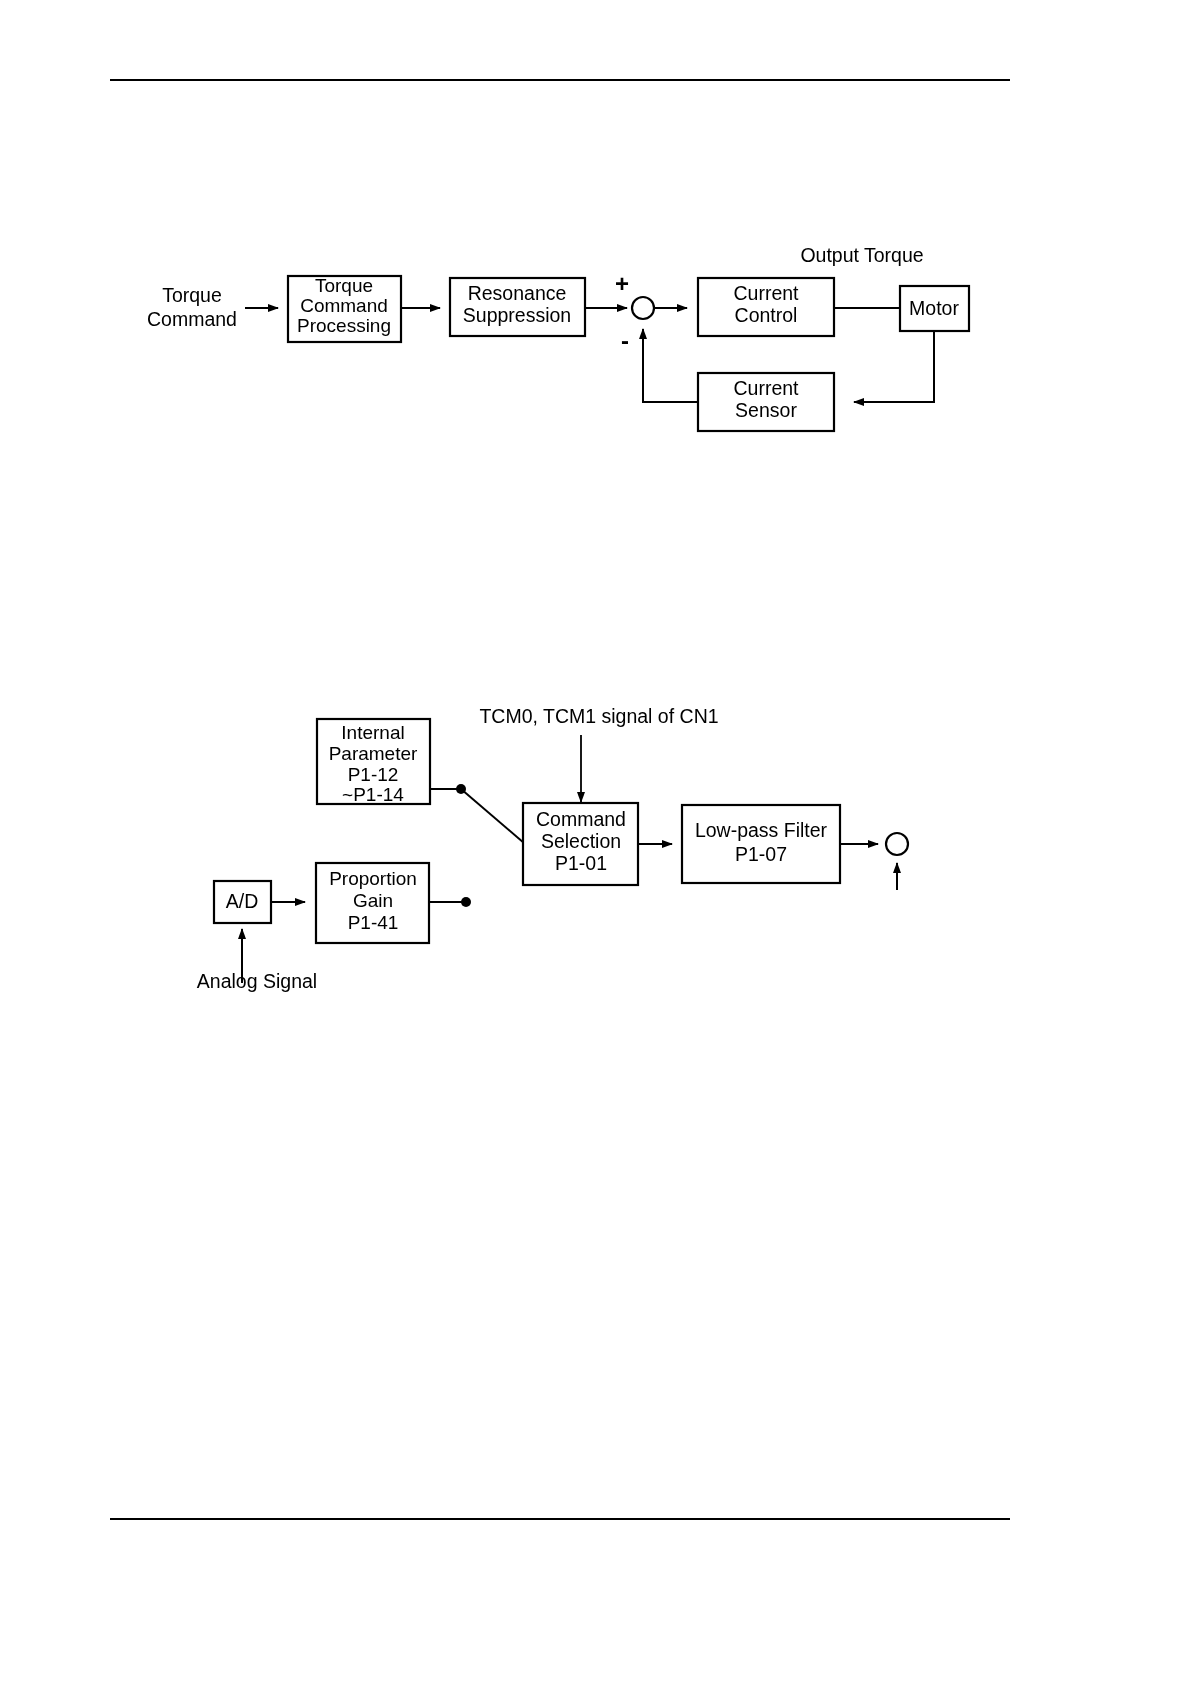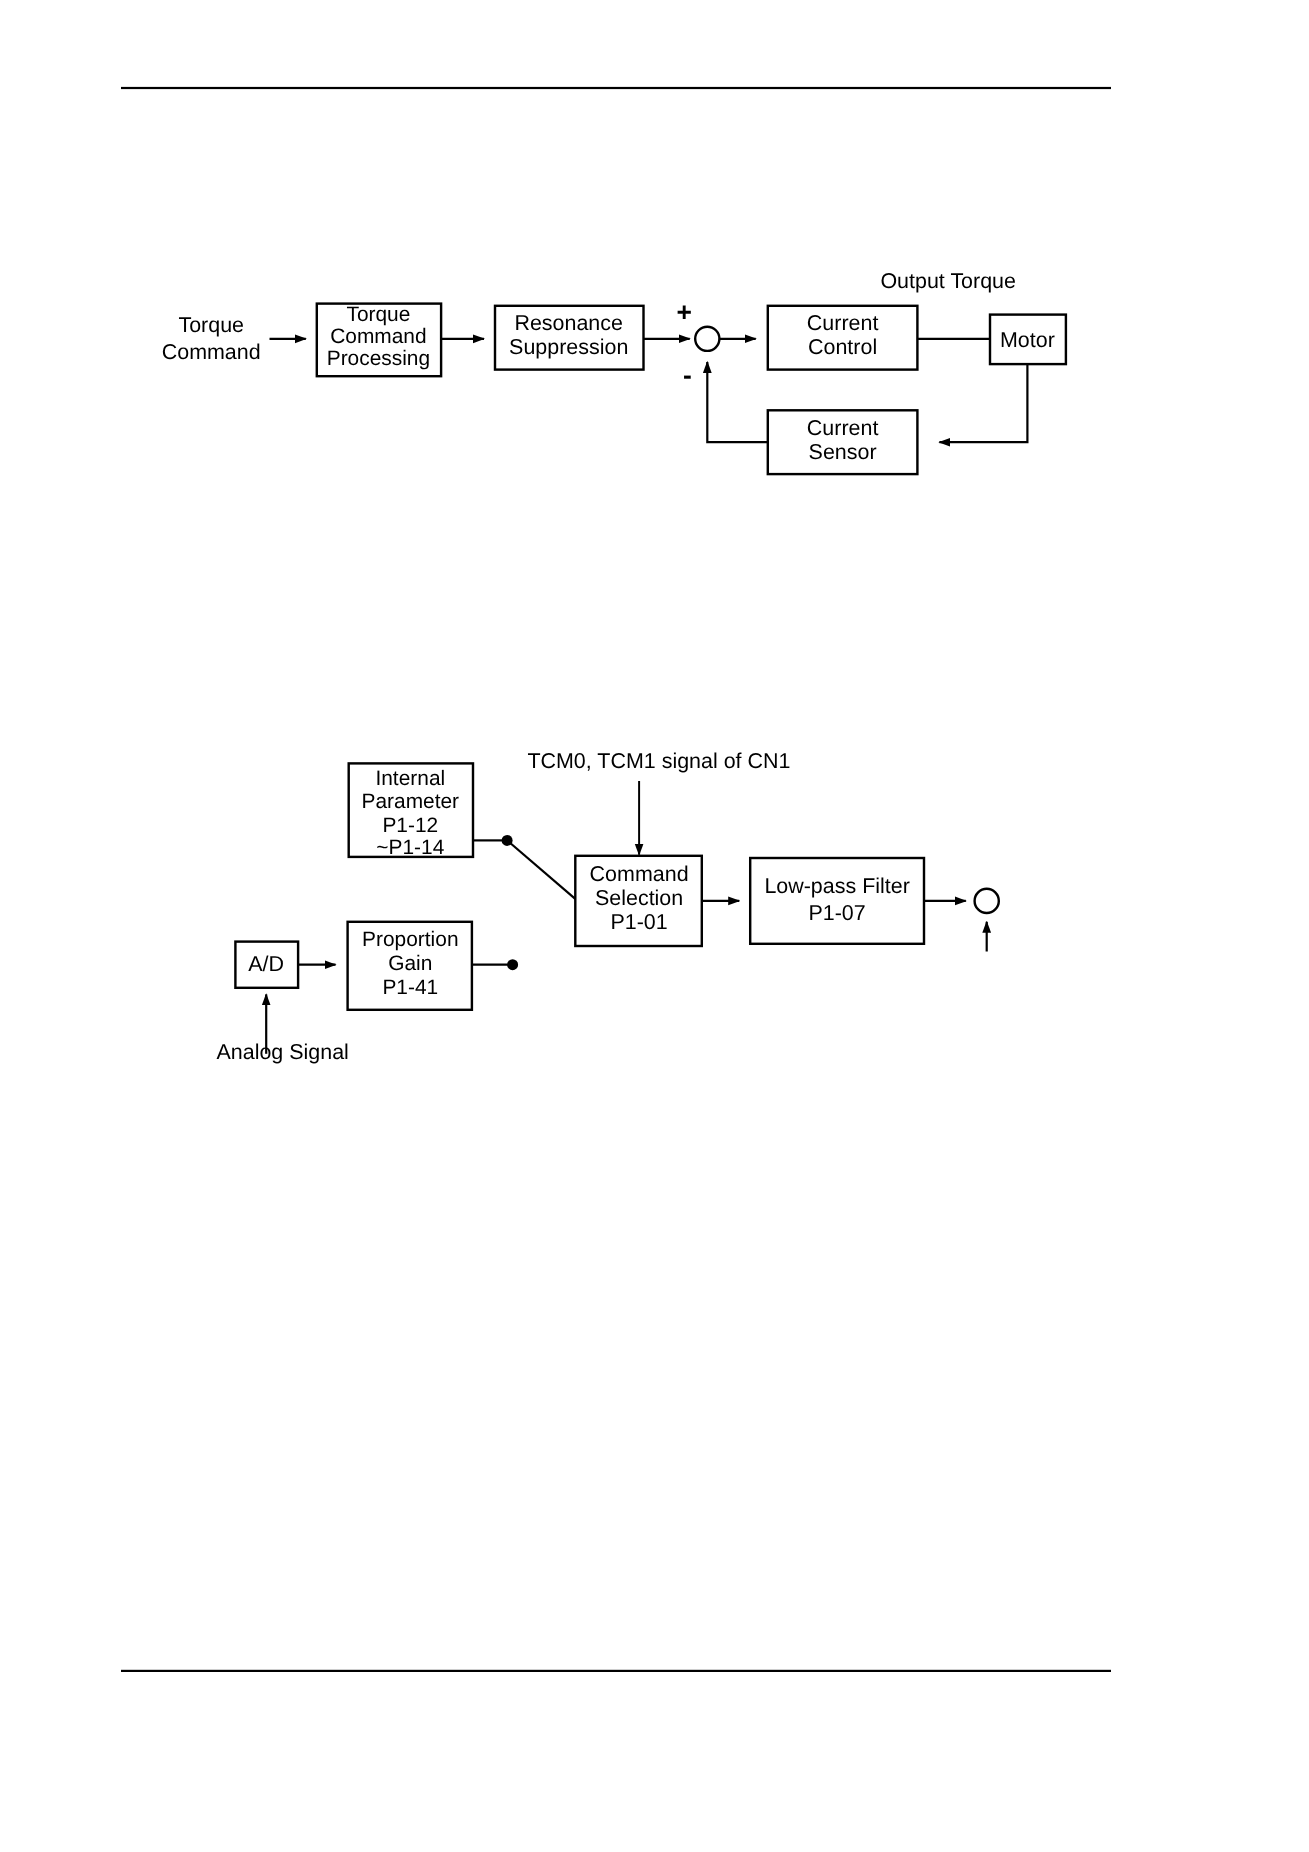--- a/index.html
+++ b/index.html
@@ -29,21 +29,21 @@
     border-top: 2px solid #000;
   }
   .rule.header { top: 79px; }
   .rule.footer { top: 1518px; }
 
   .diagram {
     position: absolute;
     left: 0;
   }
   #diagram-torque-loop { top: 230px; width: 1190px; height: 230px; }
-  #diagram-torque-command-source { top: 668px; width: 1018px; height: 380px; }
+  #diagram-torque-command-source { top: 693px; width: 1018px; height: 380px; }
 
   svg { display: block; overflow: visible; }
   svg text {
     font-family: "Liberation Sans", sans-serif;
     fill: #000000;
   }
   .lbl { font-size: 19.5px; }
   .lbl-sm { font-size: 19px; }
   .sign { font-size: 24px; font-weight: 700; }
   .box {

